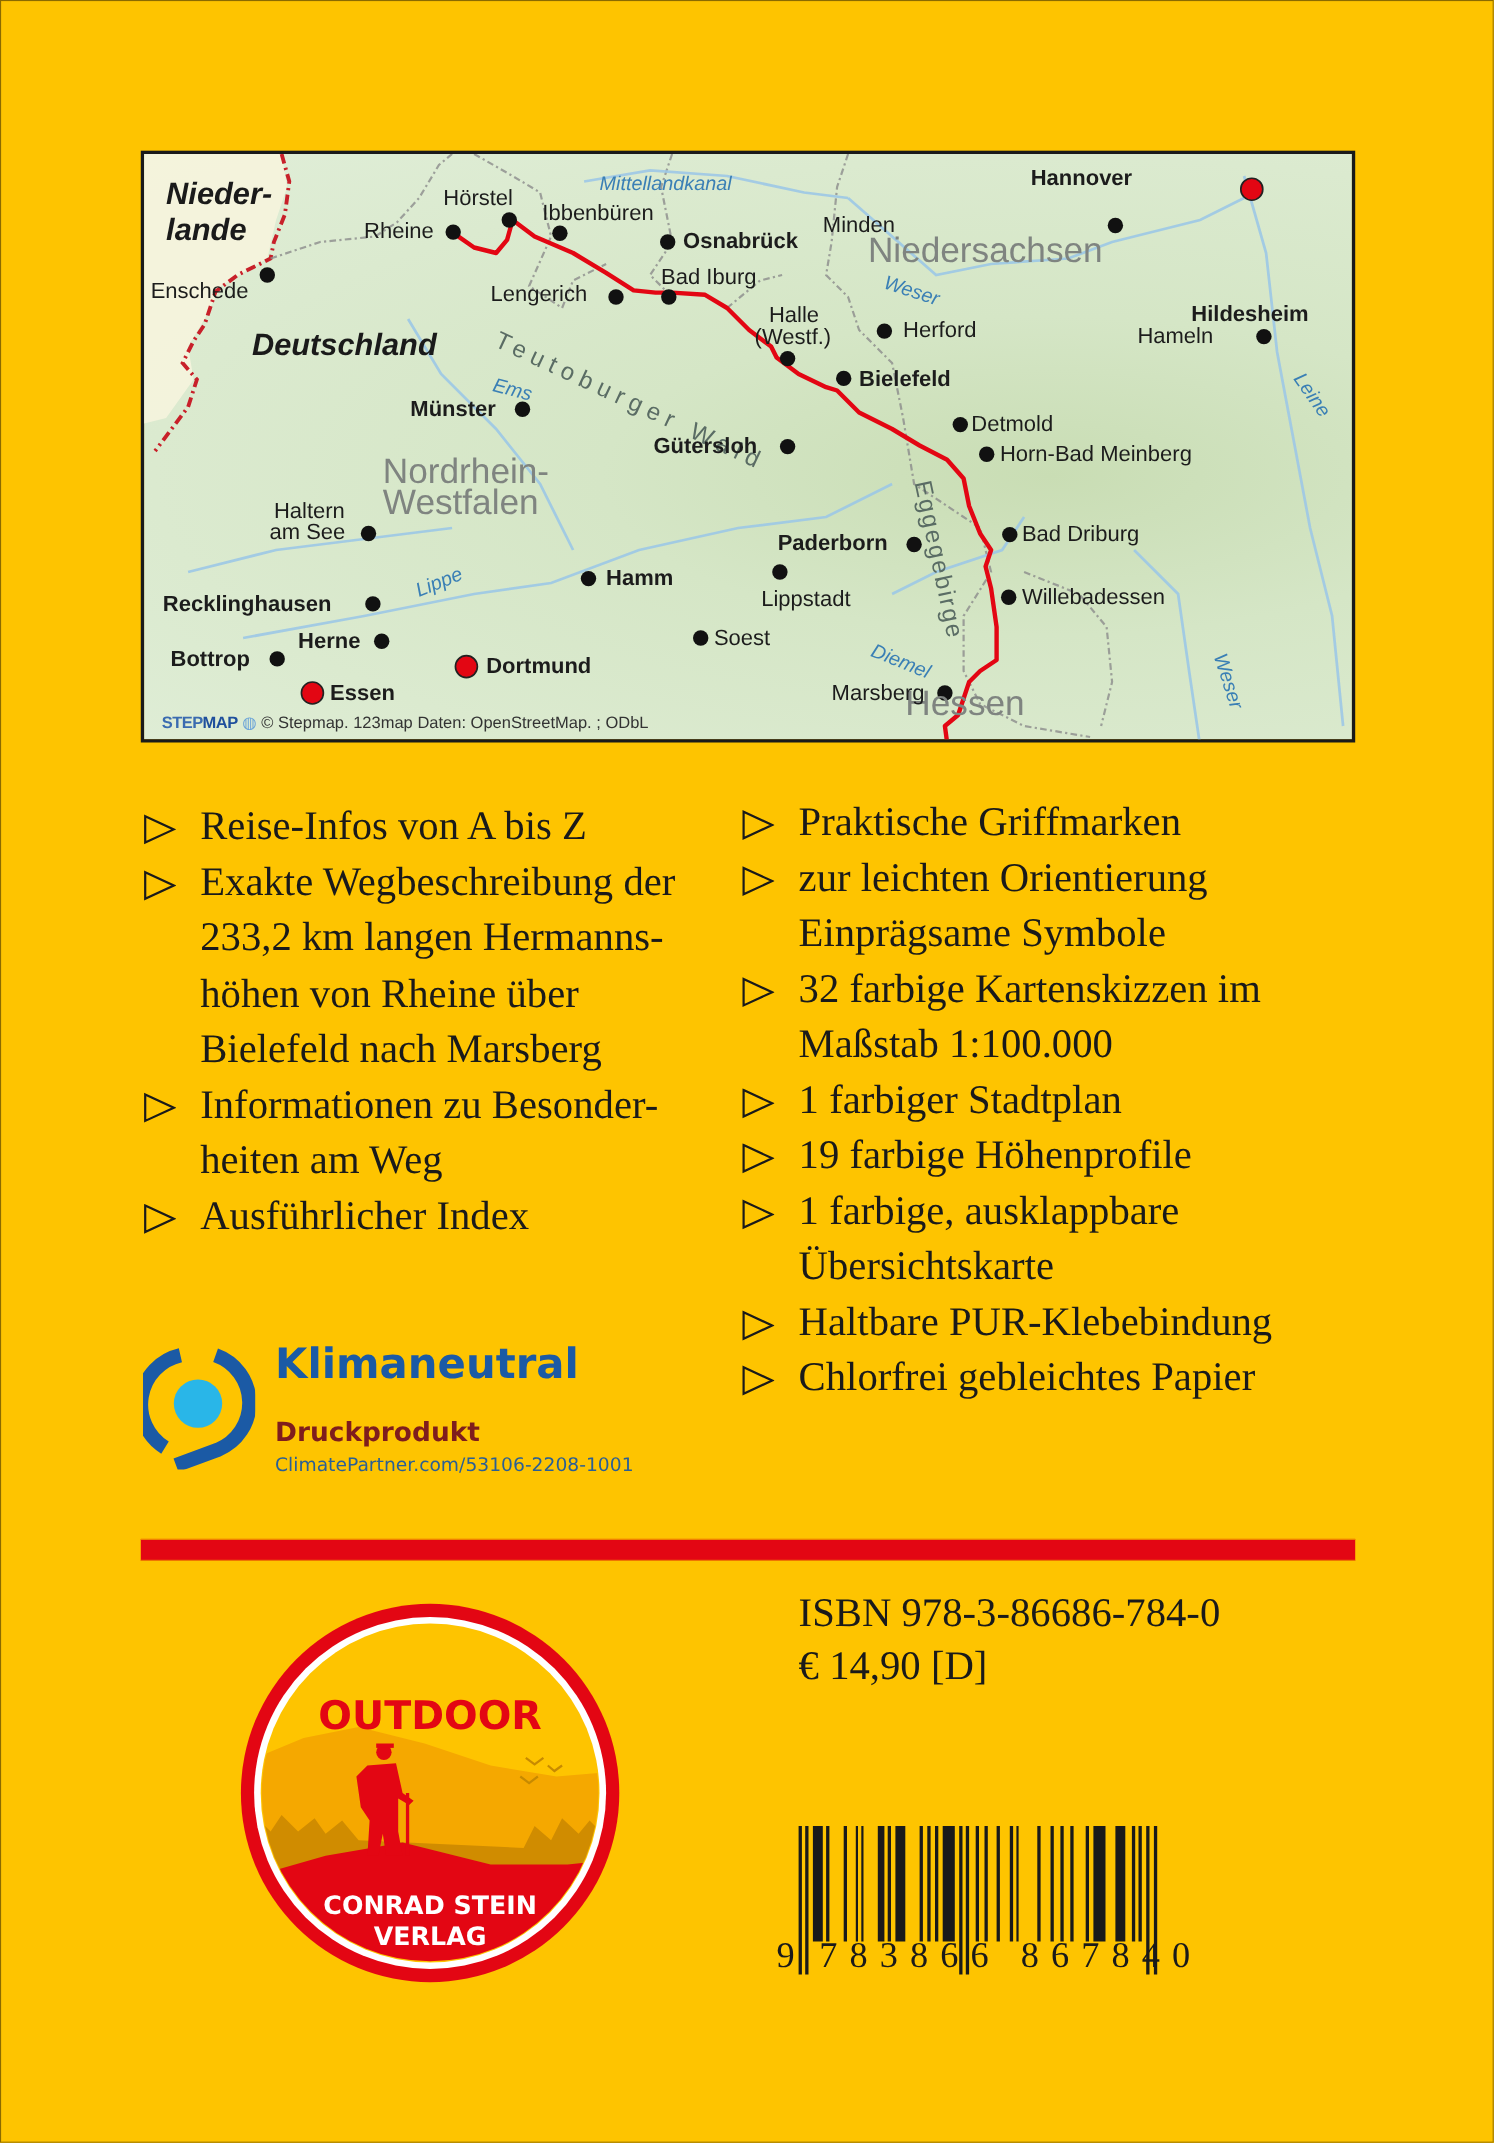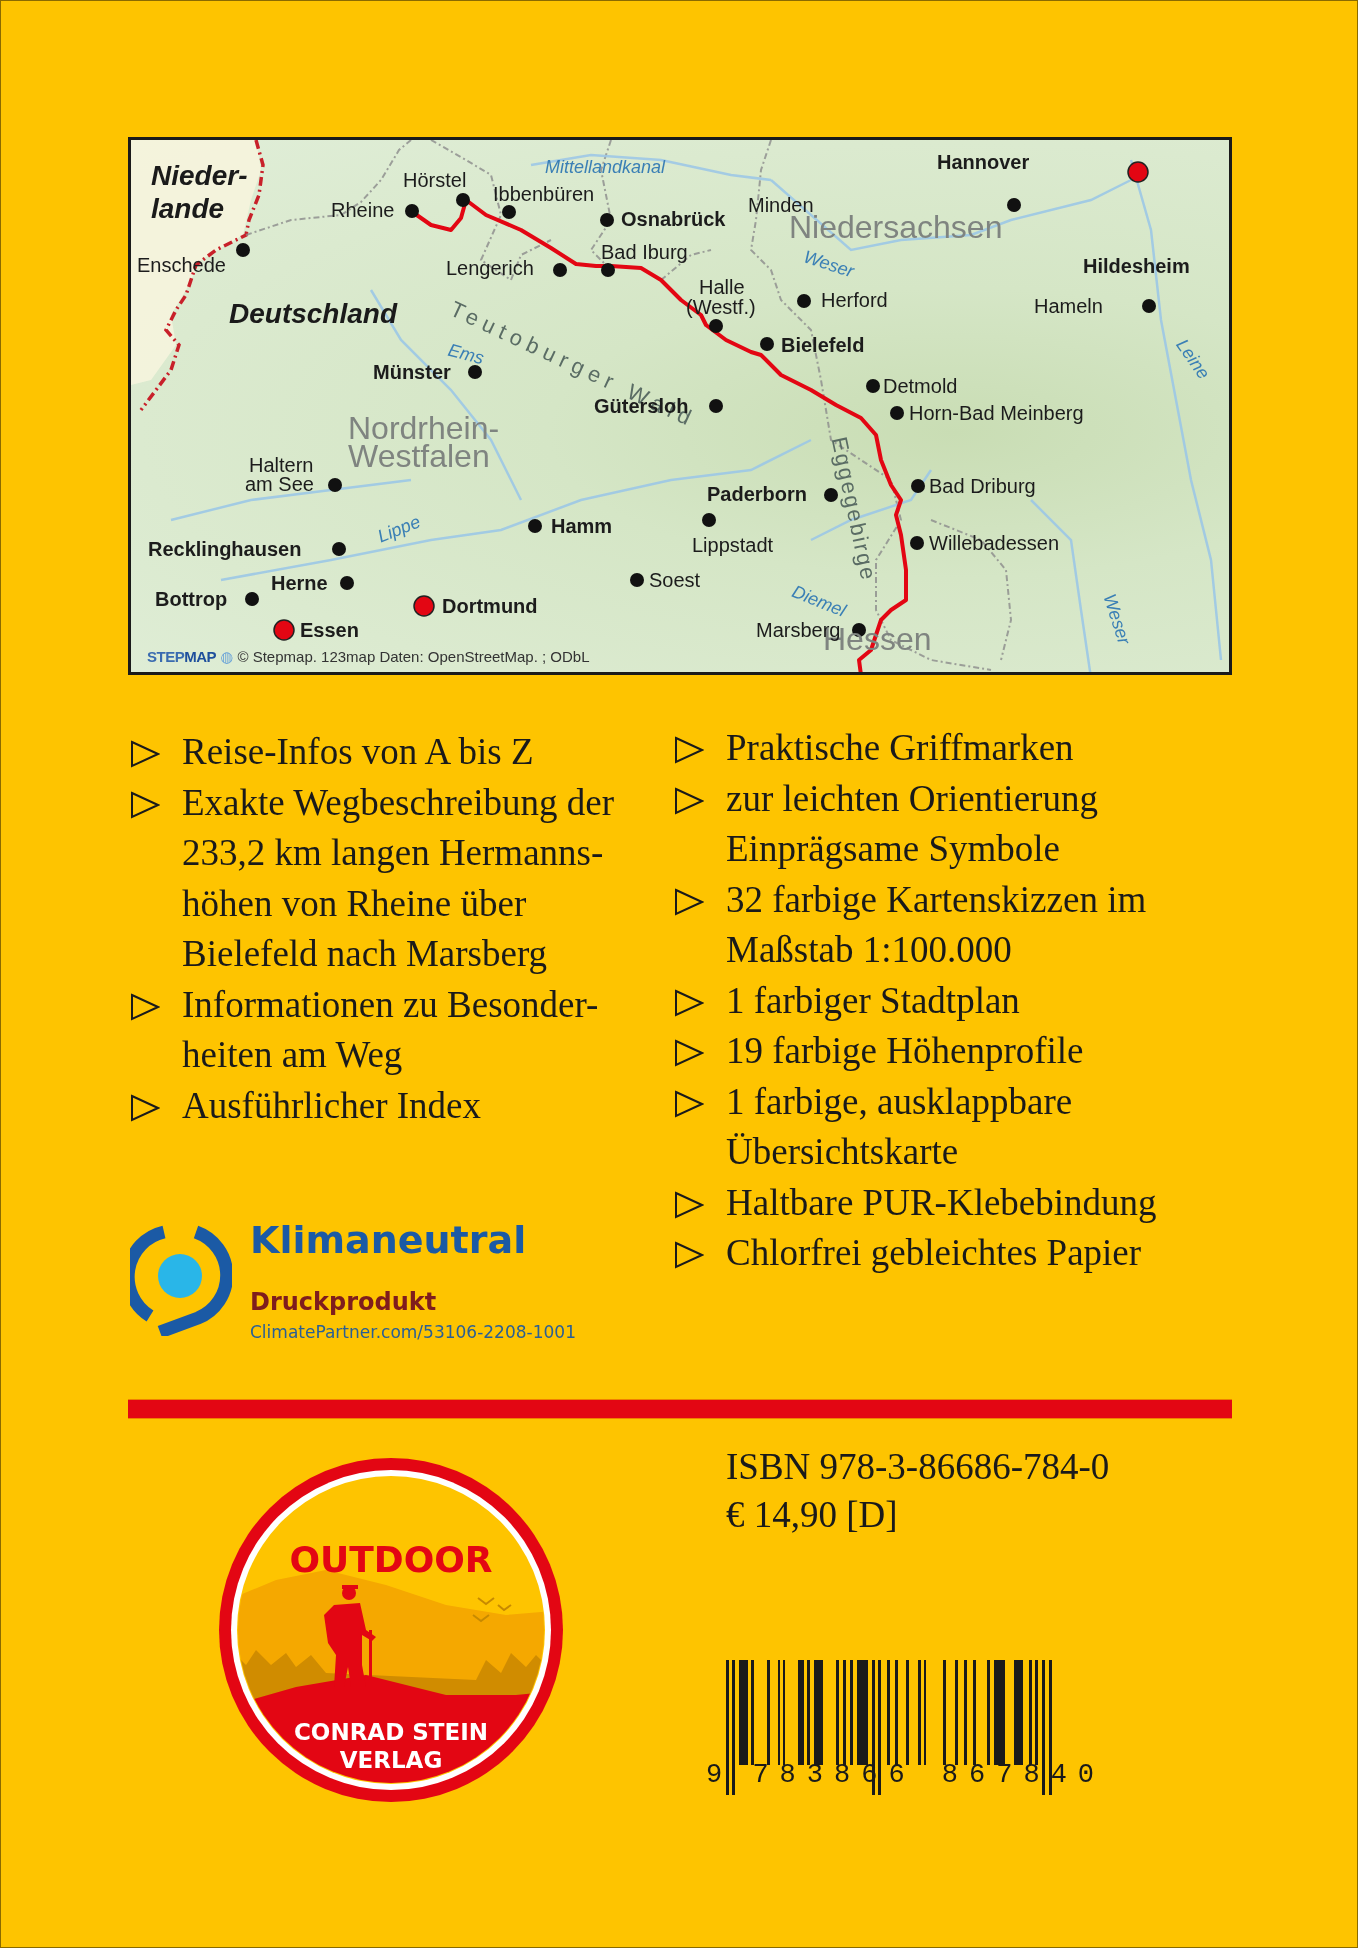--- a/index.html
+++ b/index.html
@@ -38,21 +38,21 @@
   .klima .sub { position:absolute; left:120px; top:66px; font-family:"DejaVu Sans", sans-serif; font-weight:bold; font-size:24px; color:#7f1d1d; }
   .klima .url { position:absolute; left:120px; top:100px; font-family:"DejaVu Sans", sans-serif; font-size:17px; color:#2a5f95; }
   
   .redbar { position:absolute; left:128px; top:1399px; width:1104px; height:18px; background:#e30613; border-top:1px solid #f08000; border-bottom:1px solid #f08000; }
   
   .badge { position:absolute; left:216px; top:1455px; width:350px; height:350px; }
   
   .info { position:absolute; left:726px; top:1443px; font-size:37px; line-height:48px; }
   
   .barcode { position:absolute; left:712px; top:1660px; width:410px; height:140px; }
-  .barcode-digits { position:absolute; left:706px; top:1760px; font-family:Liberation Mono, monospace; font-size:27px; }
+  .barcode-digits { position:absolute; left:706px; top:1760px; font-family:Liberation Serif, serif; font-size:33px; }
 </style>
 </head>
 <body>
 
 <div class="frame-edge"></div>
 
 <div class="map">
   <svg class="base" width="1104" height="538" viewBox="0 0 1104 538">
 
     <path d="M0,0 L125,0 L130,30 L120,60 L112,95 L70,120 L55,150 L40,175 L45,205 L20,240 L0,245 Z" fill="#f4f3dc" opacity="0.95"></path>
@@ -145,21 +145,21 @@
   <span class="lbl" style="left:200px;top:60px">Rheine</span>
   <span class="lbl" style="left:362px;top:44px">Ibbenbüren</span>
   <span class="lbl b" style="left:490px;top:69px">Osnabrück</span>
   <span class="lbl" style="left:617px;top:55px">Minden</span>
   <span class="lbl" style="left:6px;top:115px">Enschede</span>
   <span class="lbl" style="left:315px;top:118px">Lengerich</span>
   <span class="lbl" style="left:470px;top:102px">Bad Iburg</span>
   <span class="lbl" style="left:568px;top:137px">Halle</span>
   <span class="lbl" style="left:555px;top:157px">(Westf.)</span>
   <span class="lbl" style="left:690px;top:150px">Herford</span>
-  <span class="lbl b" style="left:952px;top:116px">Hildesheim</span>
+  <span class="lbl b" style="left:952px;top:136px">Hildesheim</span>
   <span class="lbl" style="left:903px;top:156px">Hameln</span>
   <span class="lbl b" style="left:650px;top:195px">Bielefeld</span>
   <span class="lbl b" style="left:242px;top:222px">Münster</span>
   <span class="lbl" style="left:752px;top:236px">Detmold</span>
   <span class="lbl" style="left:778px;top:263px">Horn-Bad Meinberg</span>
   <span class="lbl b" style="left:463px;top:256px">Gütersloh</span>
   <span class="lbl" style="left:118px;top:315px">Haltern</span>
   <span class="lbl" style="left:114px;top:334px">am See</span>
   <span class="lbl b" style="left:576px;top:344px">Paderborn</span>
   <span class="lbl" style="left:798px;top:336px">Bad Driburg</span>

